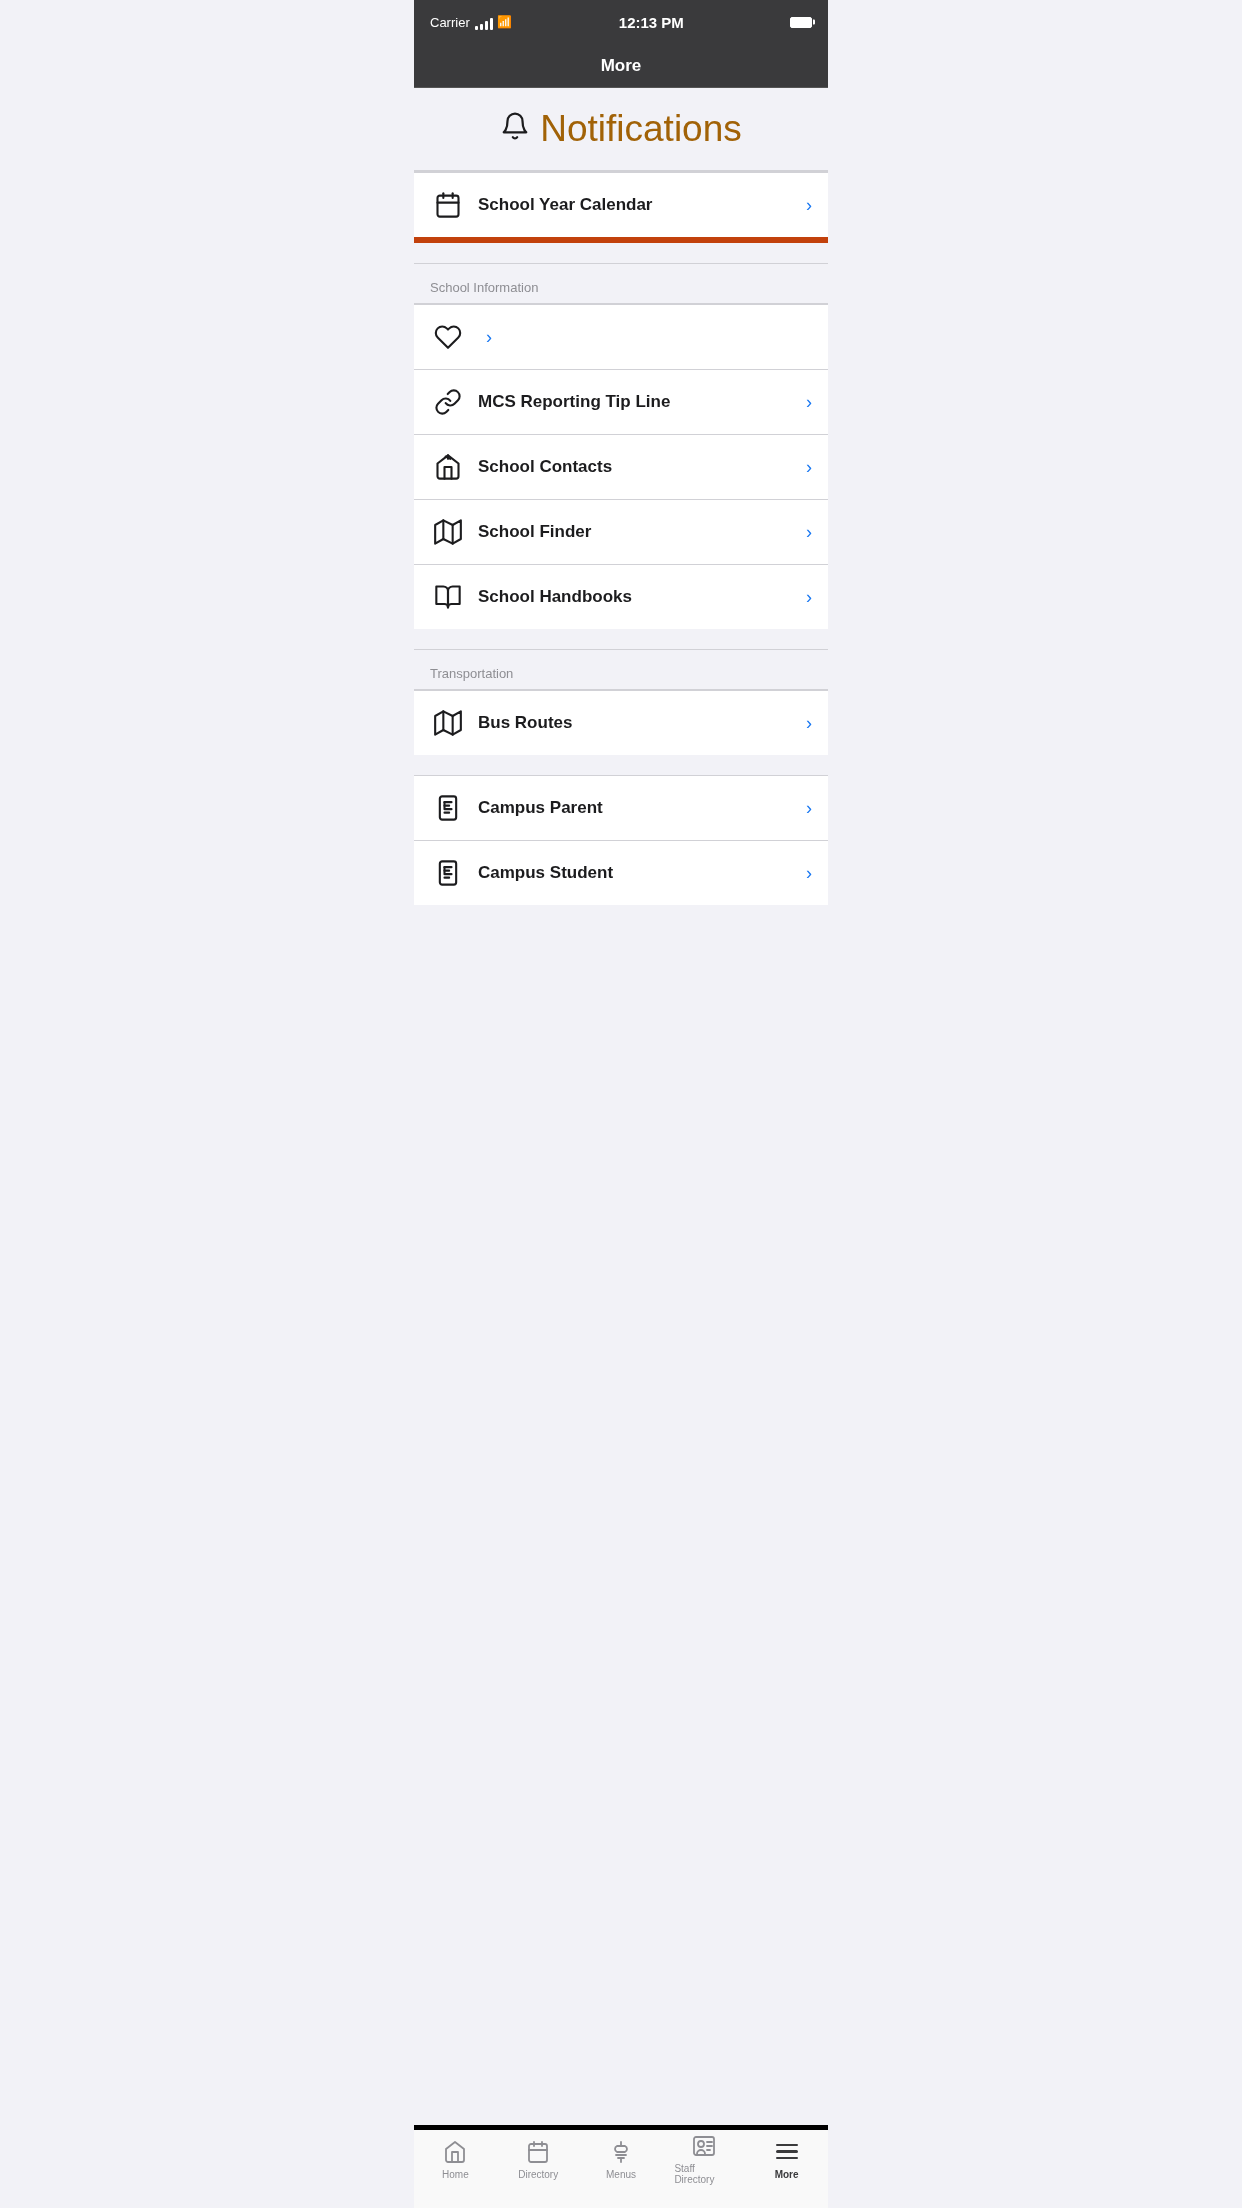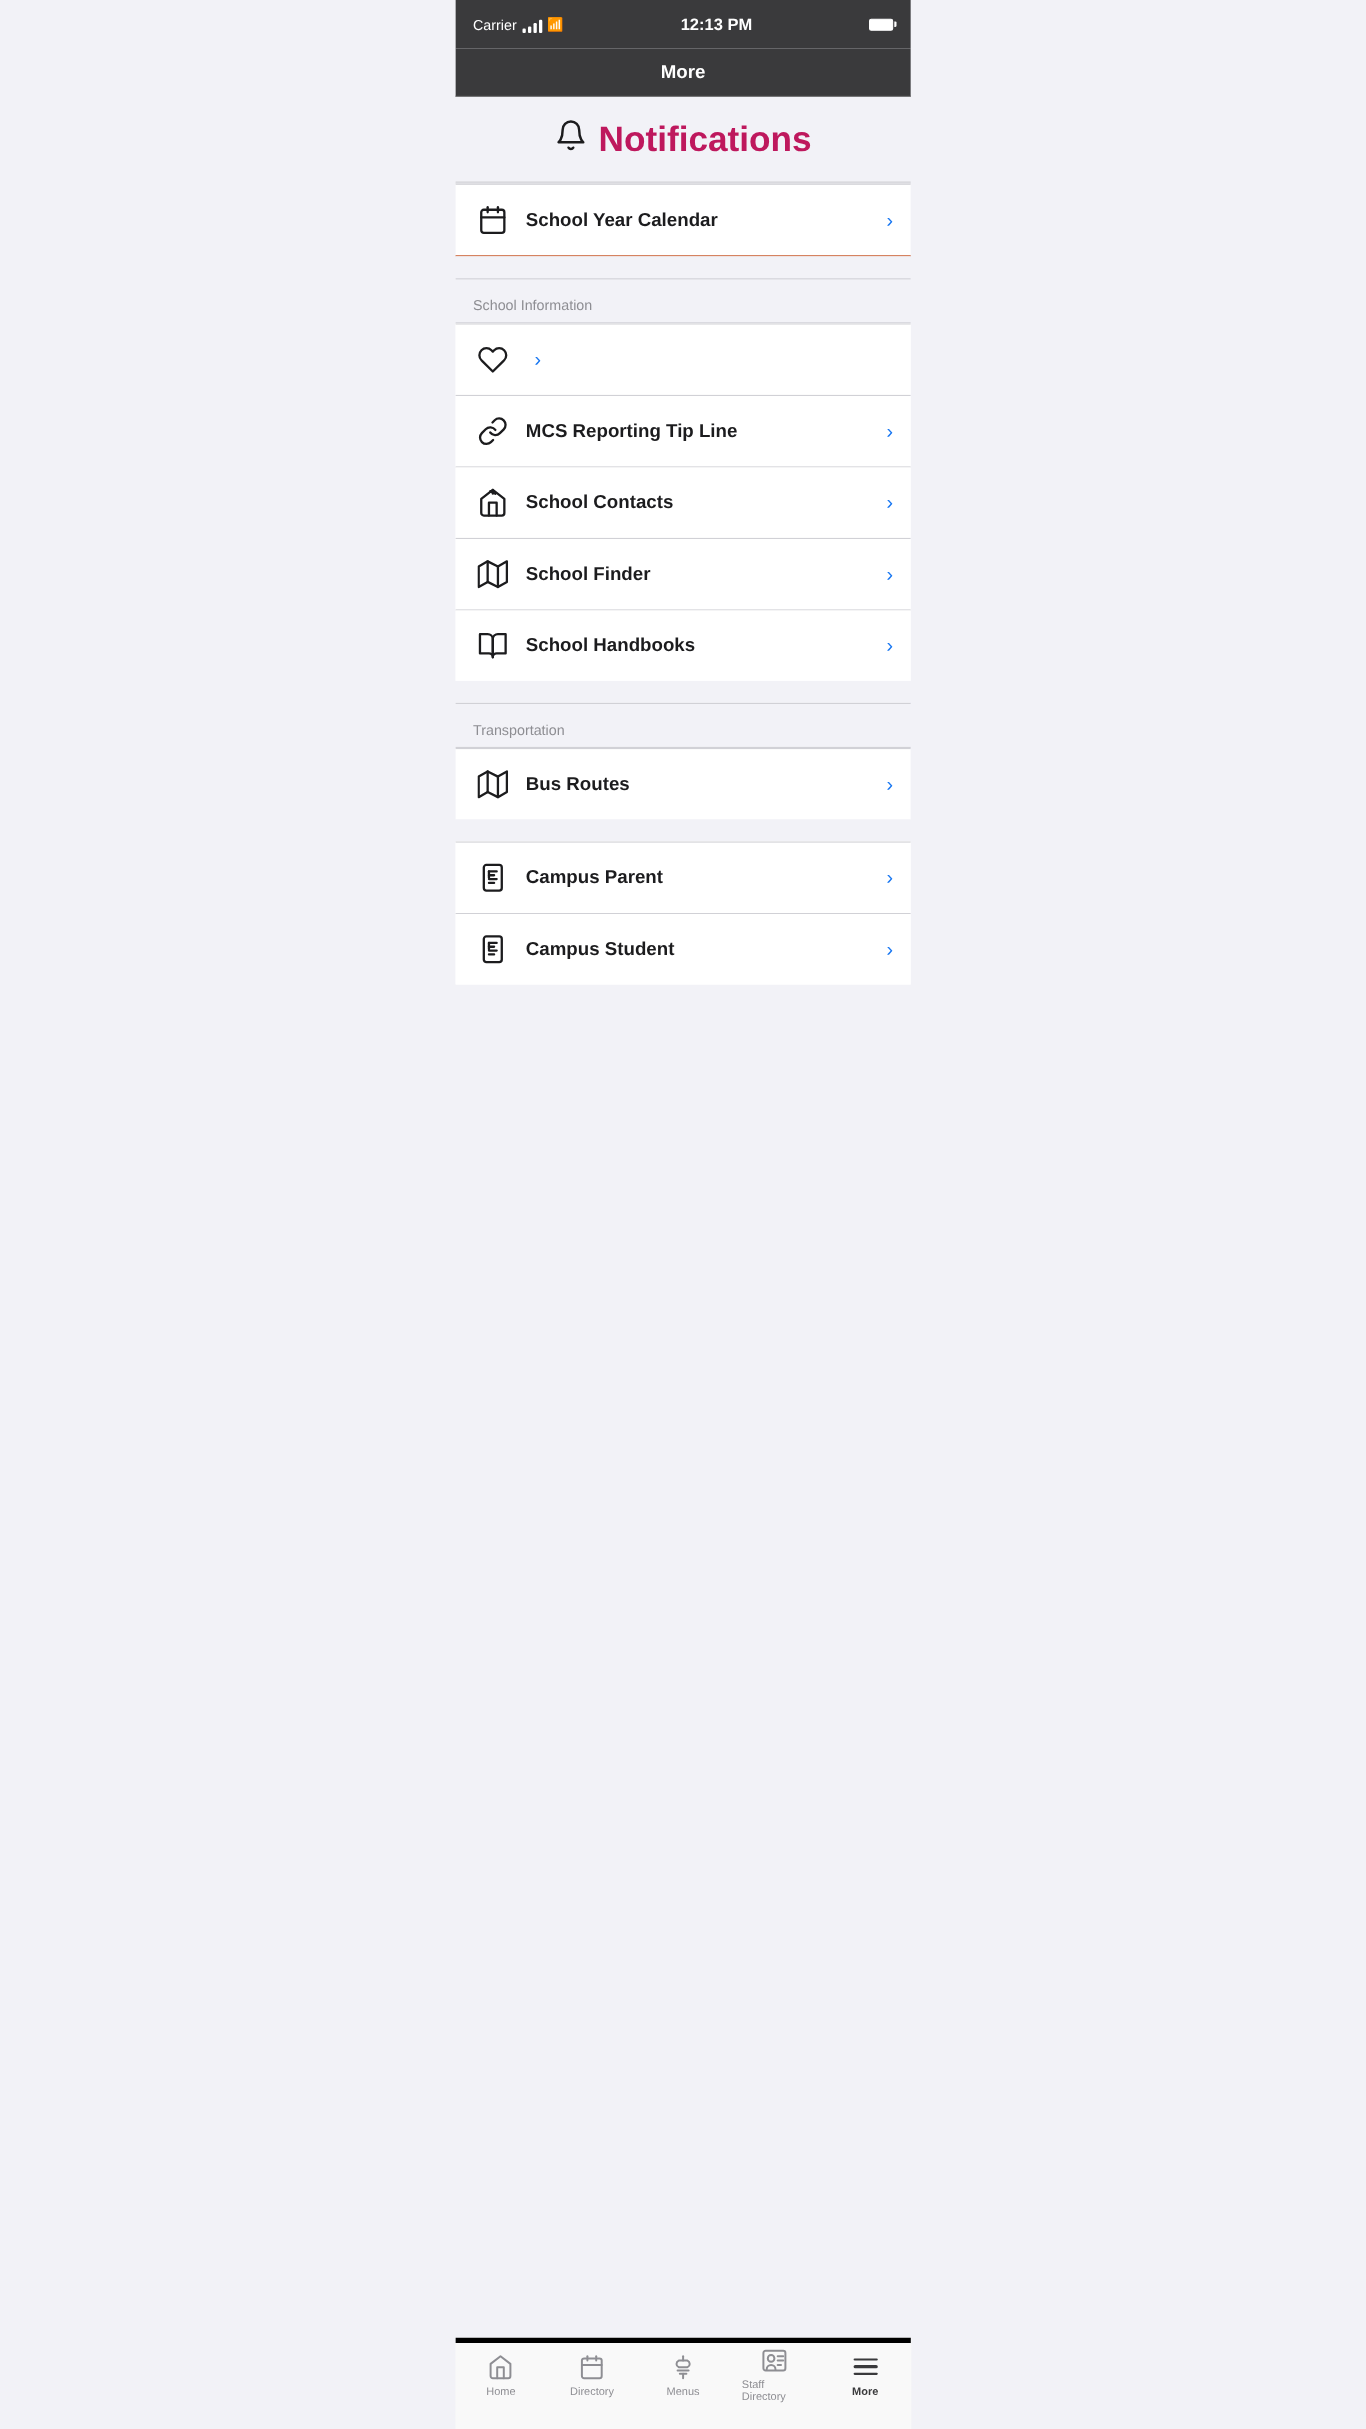--- a/index.html
+++ b/index.html
@@ -71,35 +71,35 @@
       background: #f2f2f7;
       padding: 20px 16px 20px;
       display: flex;
       align-items: center;
       justify-content: center;
       gap: 10px;
       border-bottom: 1px solid #d1d1d6;
     }
 
     .notifications-title {
-      font-size: 32px;
-      font-weight: 700;
-      color: #be185d;
+      font-size: 37px;
+      font-weight: 400;
+      color: #a16207;
     }
 
     .bell-icon {
       font-size: 26px;
       color: #1c1c1e;
     }
 
     
     .standalone-item {
       background: #4d7c0f;
       border-top: 1px solid #d1d1d6;
-      border-bottom: 1px solid #c2410c;
+      border-bottom: 6px solid #c2410c;
       margin-bottom: 0;
     }
 
     .section-header {
       background: #f2f2f7;
       padding: 16px 16px 8px;
       font-size: 13px;
       color: #8e8e93;
       font-weight: 400;
       border-top: 1px solid #d1d1d6;

